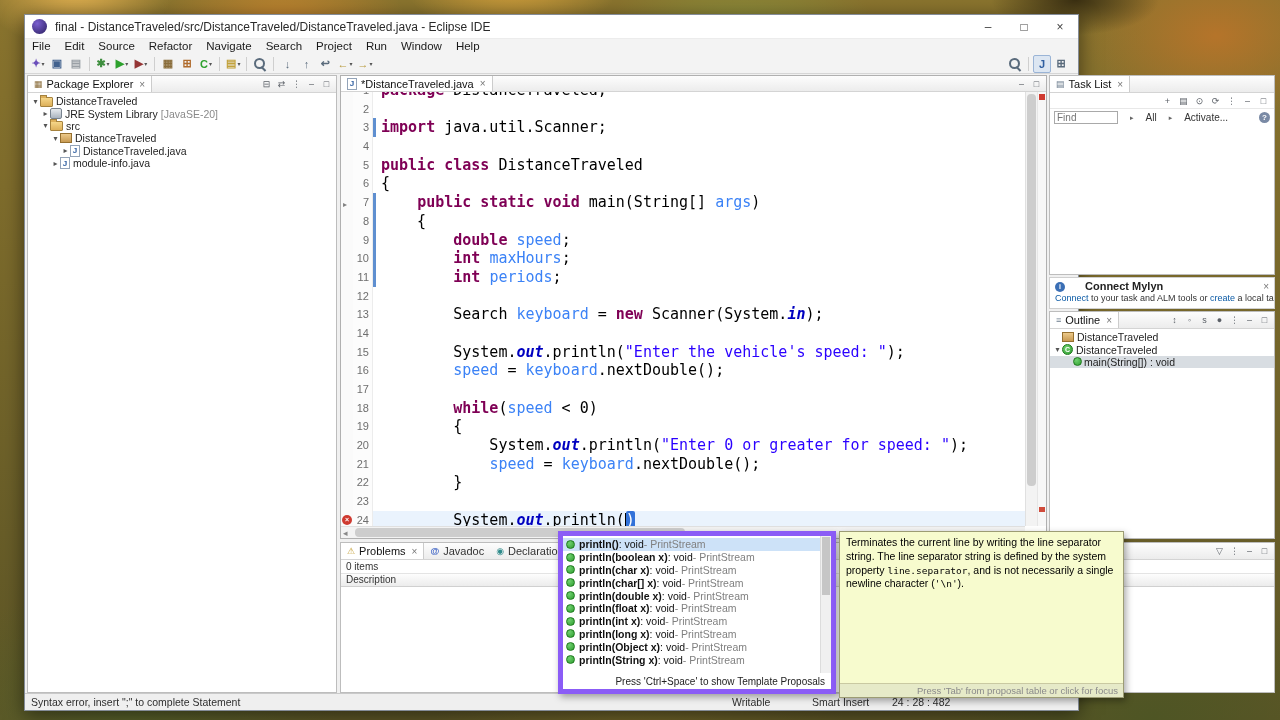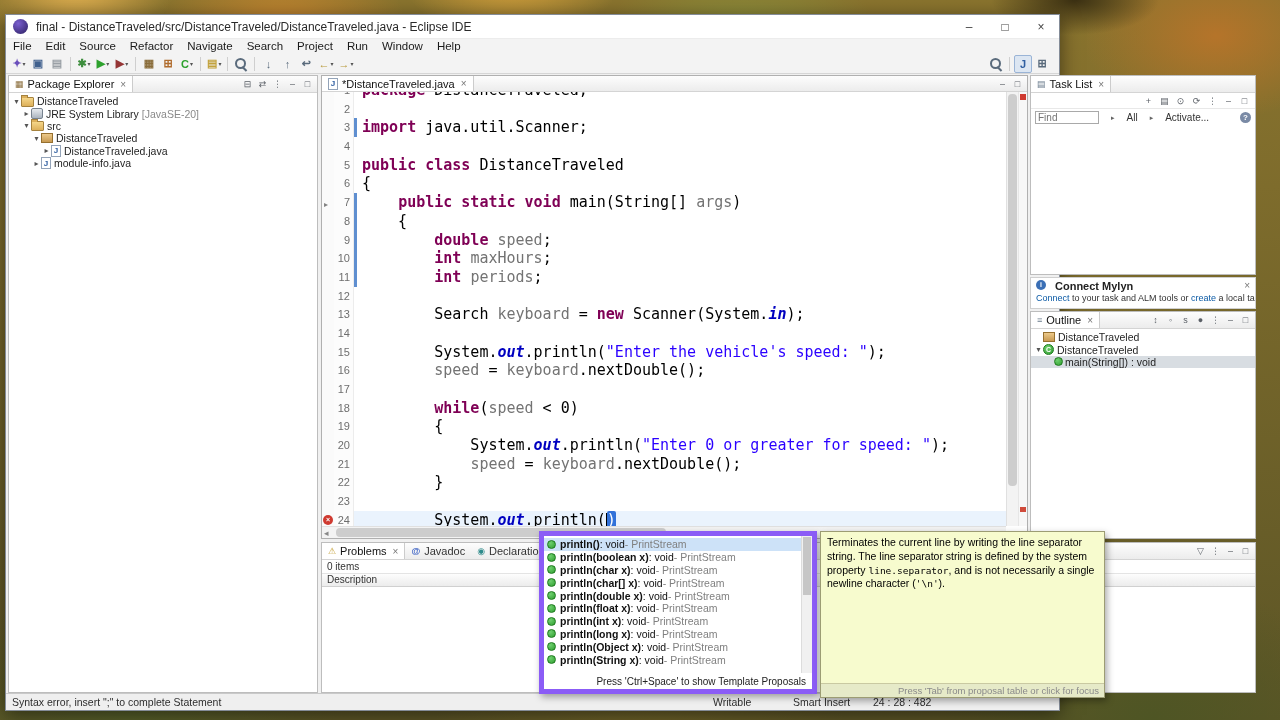--- a/index.html
+++ b/index.html
@@ -9,21 +9,21 @@
       radial-gradient(140px 90px at 6% -2%, #e8b553 0%, rgba(232,181,83,0) 70%),
       radial-gradient(180px 110px at 22% 4%, #c8862f 0%, rgba(200,134,47,0) 70%),
       radial-gradient(160px 100px at 40% -4%, #e2a93f 0%, rgba(226,169,63,0) 70%),
       radial-gradient(200px 120px at 58% 6%, #8a913d 0%, rgba(138,145,61,0) 70%),
       radial-gradient(120px 50px at 84% 0%, #3a2f12 0%, rgba(58,47,18,0) 70%),
       radial-gradient(190px 120px at 95% 5%, #b5742a 0%, rgba(181,116,42,0) 70%),
       radial-gradient(300px 200px at 10% 100%, #57602a 0%, rgba(87,96,42,0) 70%),
       radial-gradient(300px 200px at 50% 104%, #6e6228 0%, rgba(110,98,40,0) 70%),
       radial-gradient(300px 200px at 90% 100%, #4e5524 0%, rgba(78,85,36,0) 70%),
       linear-gradient(#8a742e,#5c5526);}
-  .window{position:absolute;left:5px;top:14px;width:1055px;height:697px;background:#f0f0f0;border:1px solid #848c98;box-shadow:0 4px 18px rgba(0,0,0,.5);}
+  .window{position:absolute;left:24px;top:14px;width:1055px;height:697px;background:#f0f0f0;border:1px solid #848c98;box-shadow:0 4px 18px rgba(0,0,0,.5);}
   
   .titlebar{position:absolute;left:0;top:0;right:0;height:24px;background:#fff;display:flex;align-items:center;border-bottom:1px solid #ececec;}
   .app-icon{width:15px;height:15px;border-radius:50%;margin:0 8px 0 7px;background:radial-gradient(circle at 35% 30%,#7a5fd0,#2a1e5e);flex:none;}
   .tb-title{font-size:12px;color:#2a2a2a;white-space:nowrap;}
   .win-controls{margin-left:auto;display:flex;height:100%;}
   .win-btn{width:36px;display:flex;align-items:center;justify-content:center;font-size:12px;color:#444;}
   
   .menubar{position:absolute;left:0;top:24px;right:0;height:15px;display:flex;align-items:center;background:#f3f3f3;}
   .menu-item{padding:0 7px;font-size:11.5px;line-height:15px;color:#1a1a1a;}
   
@@ -78,39 +78,39 @@
   .ann{width:12px;flex:none;background:#fafafa;position:relative;}
   .lnum{width:20px;flex:none;text-align:right;padding-right:3px;font-family:"Liberation Sans",sans-serif;font-size:11px;line-height:18.7px;color:#6e6e6e;background:#fcfcfc;border-right:1px solid #ececec;}
   .lcode{flex:1;font-family:"DejaVu Sans Mono",monospace;font-size:15px;line-height:18.7px;white-space:pre;border-left:3px solid transparent;padding-left:5px;color:#000;}
   .lcode.chg{border-left-color:#5f8fd0;}
   .code-row.current .lcode{background:#eaf3fd;}
   .err{position:absolute;left:1px;top:4px;width:10px;height:10px;border-radius:50%;background:#cf3a30;color:#fff;font-weight:bold;font-size:7px;line-height:10px;text-align:center;}
   .ann-arrow{position:absolute;left:2px;top:3px;font-size:8px;color:#808080;}
   .seg-k{color:#7f0055;font-weight:bold;}
   .seg-s{color:#2a00ff;}
   .seg-f{color:#0000c0;font-weight:bold;font-style:italic;}
-  .seg-v{color:#737373;}
+  .seg-v{color:#3b82f6;}
   .seg-x{background:#3272d9;color:#fff;border-radius:2px;}
   .caret{display:inline-block;width:2px;height:14px;background:#000;vertical-align:-2px;margin-right:-1px;}
   .vscroll{position:absolute;right:9px;top:16px;bottom:12px;width:12px;background:#f3f3f3;border-left:1px solid #e0e0e0;}
   .vthumb{position:absolute;left:1px;right:1px;top:2px;height:392px;background:#cdcdcd;border-radius:4px;}
   .overview{position:absolute;right:0;top:16px;bottom:12px;width:9px;background:#f7f7f7;border-left:1px solid #e6e6e6;}
   .ov-top{position:absolute;left:1px;top:2px;width:6px;height:6px;background:#cf3a30;}
   .ov-err{position:absolute;left:1px;top:415px;width:6px;height:5px;background:#d04b3b;}
   .hscroll{position:absolute;left:0;right:21px;bottom:0;height:12px;background:#f3f3f3;border-top:1px solid #e0e0e0;}
   .h-arrow{position:absolute;left:2px;top:0;font-size:9px;line-height:12px;color:#888;}
   .hthumb{position:absolute;left:14px;top:1px;width:330px;height:9px;background:#cdcdcd;border-radius:4px;}
   
   .tl-toolbar{position:absolute;left:0;top:17px;right:0;height:16px;display:flex;justify-content:flex-end;align-items:center;gap:1px;padding:0 3px;border-bottom:1px solid #e8e8e8;background:#fff;}
   .tl-findrow{position:absolute;left:0;top:33px;right:0;height:17px;display:flex;align-items:center;gap:12px;padding:0 4px;font-size:10px;color:#333;background:#fff;}
   .tl-find{width:64px;height:13px;border:1px solid #a9a9a9;font-family:"Liberation Sans",sans-serif;font-size:10px;padding:0 2px;color:#333;}
   .tl-chev{font-size:7px;color:#666;}
   .tl-help{margin-left:auto;width:11px;height:11px;border-radius:50%;background:#7a8aa5;color:#fff;font-weight:bold;font-size:8px;line-height:11px;text-align:center;}
   
-  .my-head{display:flex;align-items:flex-start;gap:9px;padding:2px 5px 0;}
+  .my-head{display:flex;align-items:flex-end;gap:20px;padding:2px 5px 0;}
   .my-info{width:10px;height:10px;border-radius:50%;background:#3b6fb5;color:#fff;font-weight:bold;font-size:7px;line-height:10px;text-align:center;flex:none;}
   .my-title{font-weight:bold;font-size:11px;color:#222;}
   .my-close{margin-left:auto;color:#777;font-size:10px;}
   .my-body{padding:1px 5px;font-size:9px;white-space:nowrap;overflow:hidden;color:#333;}
   .my-link{color:#0b5aa5;}
   
   .ptabs{display:flex;align-items:stretch;}
   .ticon-sm{font-size:9px;}
   .ti-problems{color:#c09a2c;} .ti-javadoc{color:#3c62c4;font-weight:bold;} .ti-declaration{color:#2e8b8b;}
   .prob-meta{position:absolute;left:0;top:17px;right:0;height:13px;font-size:10px;color:#333;padding:1px 5px;background:#fff;}

